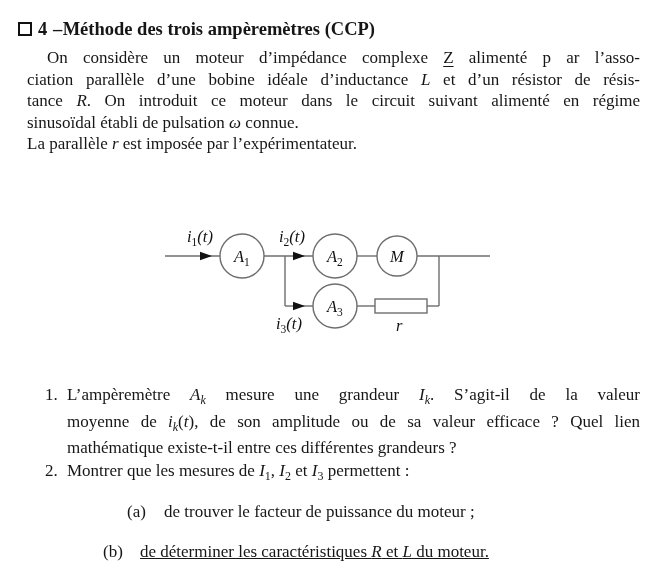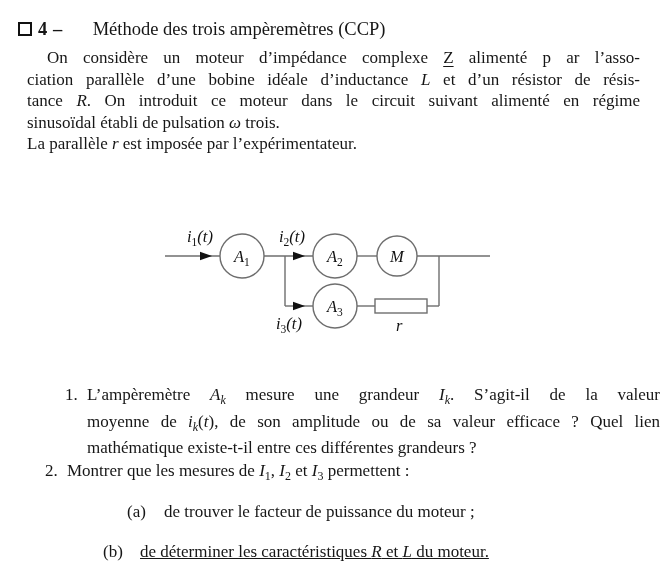--- a/index.html
+++ b/index.html
@@ -10,58 +10,58 @@
     font-family: "Liberation Serif", "DejaVu Serif", serif;
     position: relative;
     overflow: hidden;
   }
   .abs { position: absolute; }
 
   
   .header { top: 19px; left: 18px; display: flex; align-items: flex-start; }
   .sq { width: 10px; height: 10px; border: 2.6px solid #111; margin-top: 3px; flex: 0 0 auto; }
   .hnum { font-weight: bold; font-size: 18.5px; margin-left: 6px; letter-spacing: 0.5px; }
-  .htitle { font-weight: normal; font-size: 18.5px; margin-left: 30px; }
+  .htitle { font-weight: bold; font-size: 18.5px; }
 
   
   .intro { top: 47px; left: 27px; width: 613px; font-size: 17px; line-height: 21.5px; }
   .jline { text-align: justify; text-align-last: justify; }
   .indent { padding-left: 20px; }
 
   
   .ri-i { font-style: italic; }
   .ri-sub { font-size: 12px; vertical-align: -3.5px; }
   .ri-u { text-decoration: underline; text-underline-offset: 3px; }
 
   
   .circuit { left: 150px; top: 215px; }
 
   
-  .q1 { top: 384px; left: 45px; width: 595px; font-size: 17px; line-height: 22px; margin-left: 20px; }
+  .q1 { top: 384px; left: 45px; width: 595px; font-size: 17px; line-height: 22px; }
   .q2 { top: 460px; left: 45px; width: 595px; font-size: 17px; line-height: 22px; }
   .qnum { display: inline-block; width: 22px; }
   .qindent { padding-left: 22px; }
   .suba { top: 501px; left: 103px; width: 537px; font-size: 17px; line-height: 22px; margin-left: 24px; }
   .subb { top: 541px; left: 103px; width: 537px; font-size: 17px; line-height: 22px; text-decoration: underline; }
   .slabel { display: inline-block; width: 37px; }
 </style>
 </head>
 <body>
 
 <div class="abs header">
   <span class="sq"></span>
   <span class="hnum">4 –</span>
   <span class="htitle">Méthode des trois ampèremètres (CCP)</span>
 </div>
 
 <div class="abs intro">
   <div class="jline indent"><span>On considère un moteur d’impédance complexe </span><span class="ri-u">Z</span><span> alimenté p ar l’asso-</span></div>
   <div class="jline"><span>ciation parallèle d’une bobine idéale d’inductance </span><span class="ri-i">L</span><span> et d’un résistor de résis-</span></div>
   <div class="jline"><span>tance </span><span class="ri-i">R</span><span>. On introduit ce moteur dans le circuit suivant alimenté en régime</span></div>
-  <div><span>sinusoïdal établi de pulsation </span><span class="ri-i">ω</span><span> trois.</span></div>
+  <div><span>sinusoïdal établi de pulsation </span><span class="ri-i">ω</span><span> connue.</span></div>
   <div><span>La parallèle </span><span class="ri-i">r</span><span> est imposée par l’expérimentateur.</span></div>
 </div>
 
 <svg class="abs circuit" width="350" height="130" viewBox="0 0 350 130">
   <g stroke="#6e6e6e" stroke-width="1.4" fill="none">
     <line x1="15" y1="41" x2="70" y2="41"></line>
     <line x1="114" y1="41" x2="163" y2="41"></line>
     <line x1="207" y1="41" x2="227" y2="41"></line>
     <line x1="267" y1="41" x2="340" y2="41"></line>
     <line x1="135" y1="41" x2="135" y2="91"></line>

